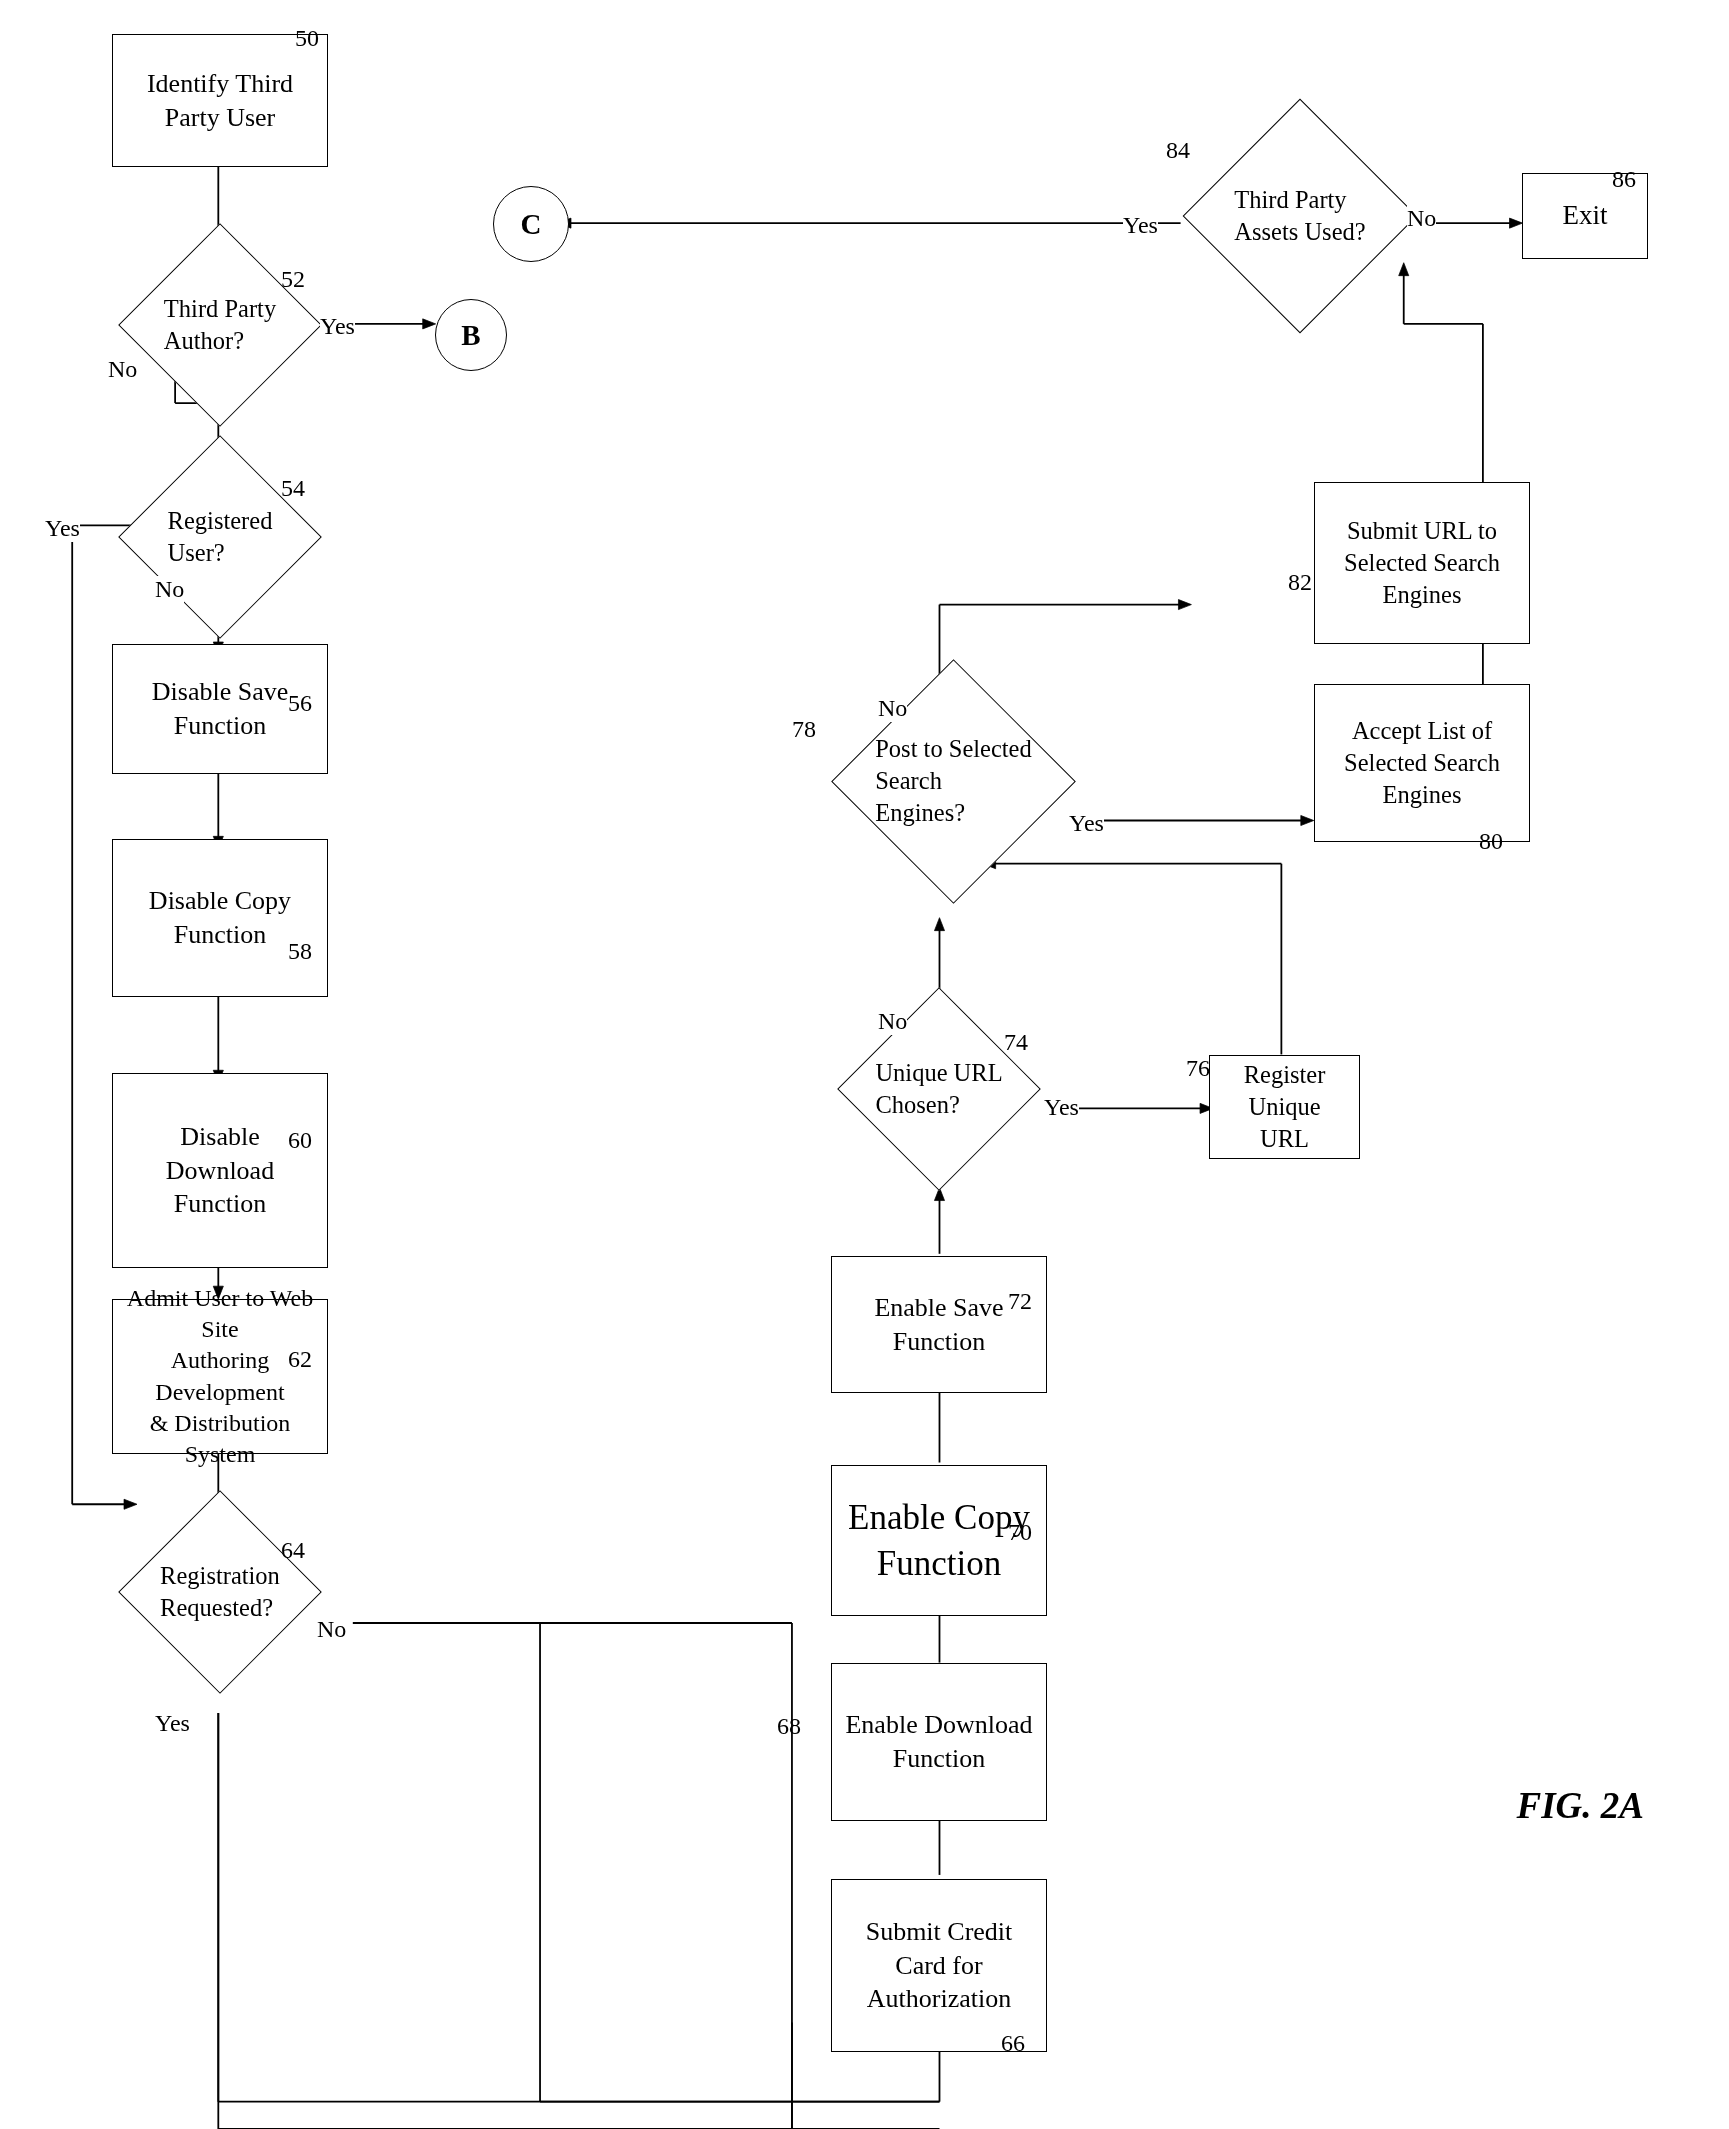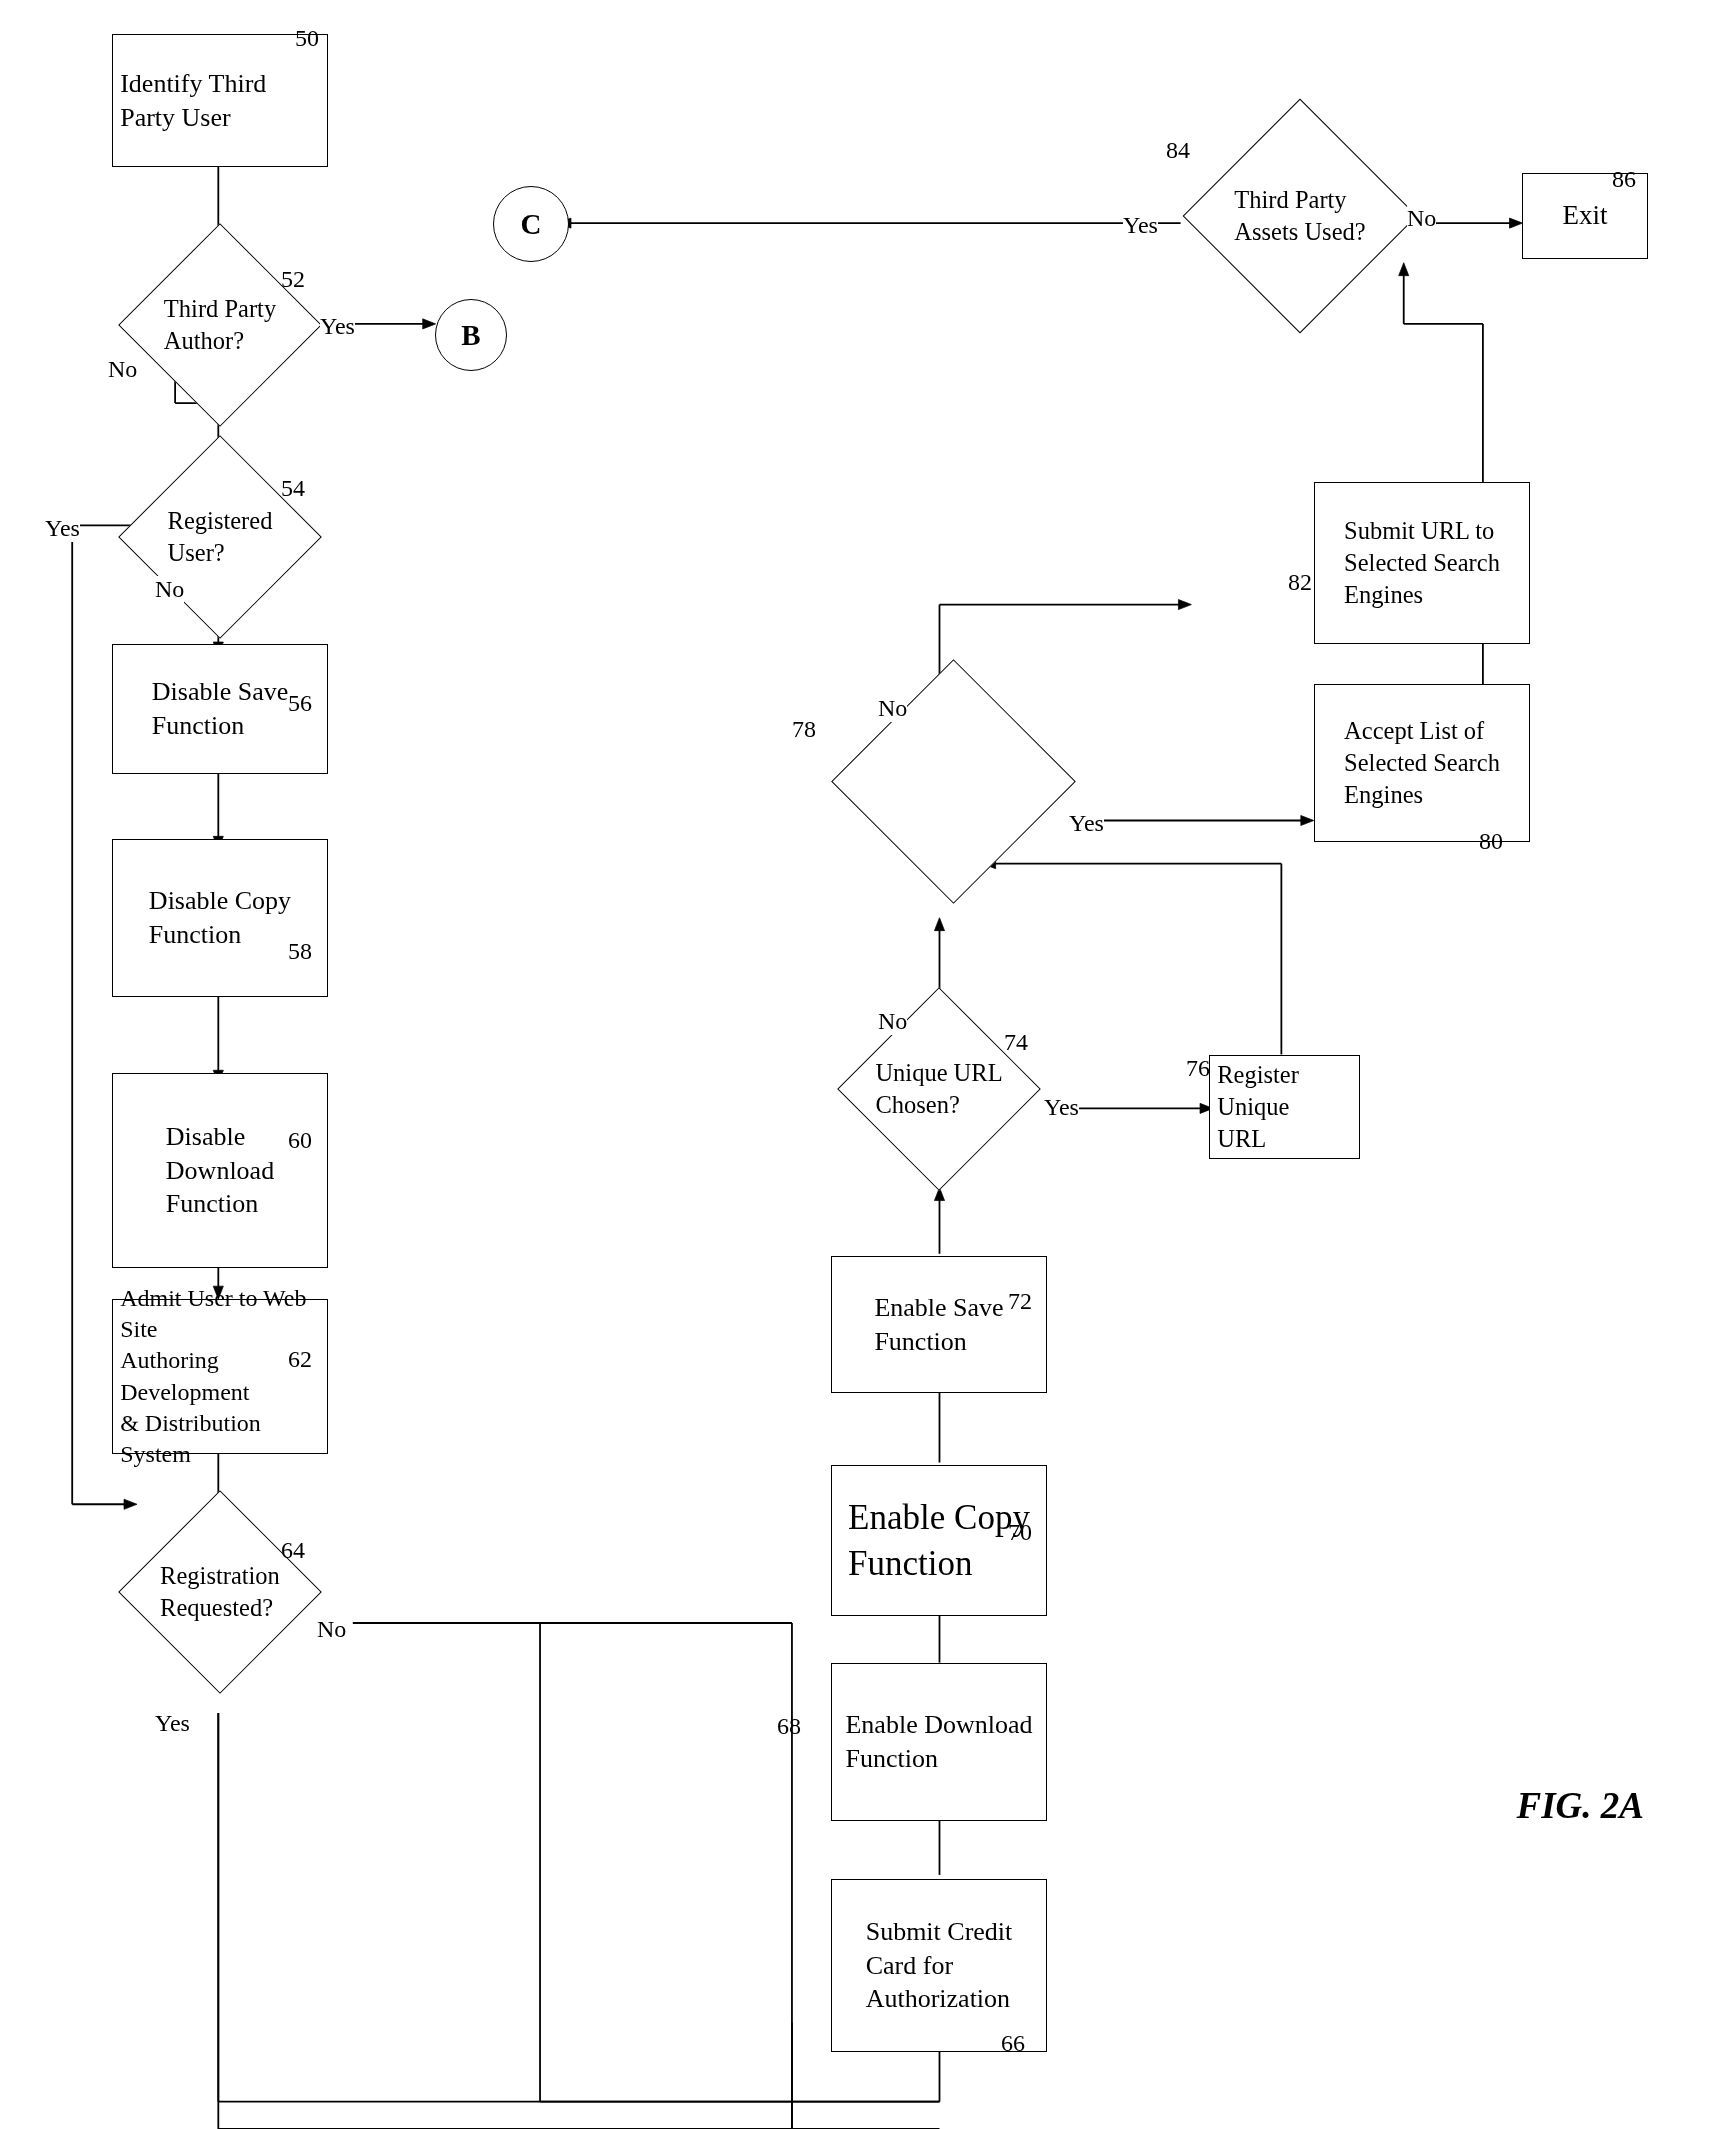--- a/index.html
+++ b/index.html
@@ -17,21 +17,21 @@
       width: 1730px;
       height: 2129px;
     }
     .box {
       position: absolute;
       border: 1.8px solid #000;
       background: #fff;
       display: flex;
       align-items: center;
       justify-content: center;
-      text-align: left;
+      text-align: center;
       font-size: 26px;
       line-height: 1.3;
       padding: 7.2px;
     }
     .diamond {
       position: absolute;
       display: flex;
       align-items: center;
       justify-content: center;
       font-size: 24.5px;
@@ -279,20 +279,21 @@
   <div class="label" style="left:1044px; top:1094px;">Yes</div>
   <div class="label" style="left:878px; top:1008px;">No</div>
 
   <div class="box" style="left:1209px; top:1055px; width:151px; height:104px; font-size:24.5px;">
     <span>Register Unique<br>URL</span>
   </div>
   <div class="ref-num" style="left:1186px; top:1055px;">76</div>
 
   <div class="diamond" style="left:831px; top:702px; width:245px; height:158px;">
     <div class="diamond-inner" style="width:173px; height:173px;"></div>
+    <span class="diamond-text">Post to Selected<br>Search<br>Engines?</span>
   </div>
   <div class="ref-num" style="left:792px; top:716px;">78</div>
   <div class="label" style="left:1069px; top:810px;">Yes</div>
   <div class="label" style="left:878px; top:695px;">No</div>
 
   <div class="box" style="left:1314px; top:684px; width:216px; height:158px; font-size:24.5px;">
     <span>Accept List of<br>Selected Search<br>Engines</span>
   </div>
   <div class="ref-num" style="left:1479px; top:828px;">80</div>
 

